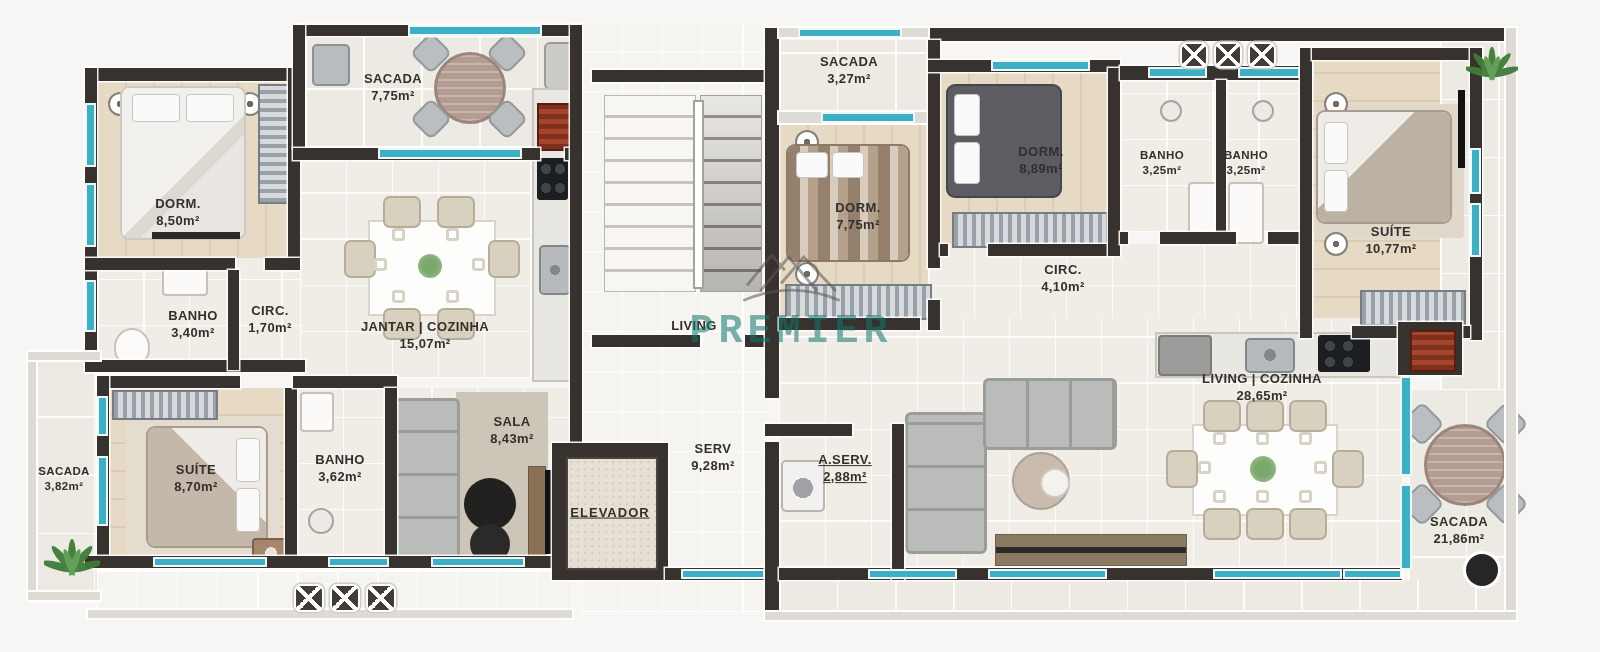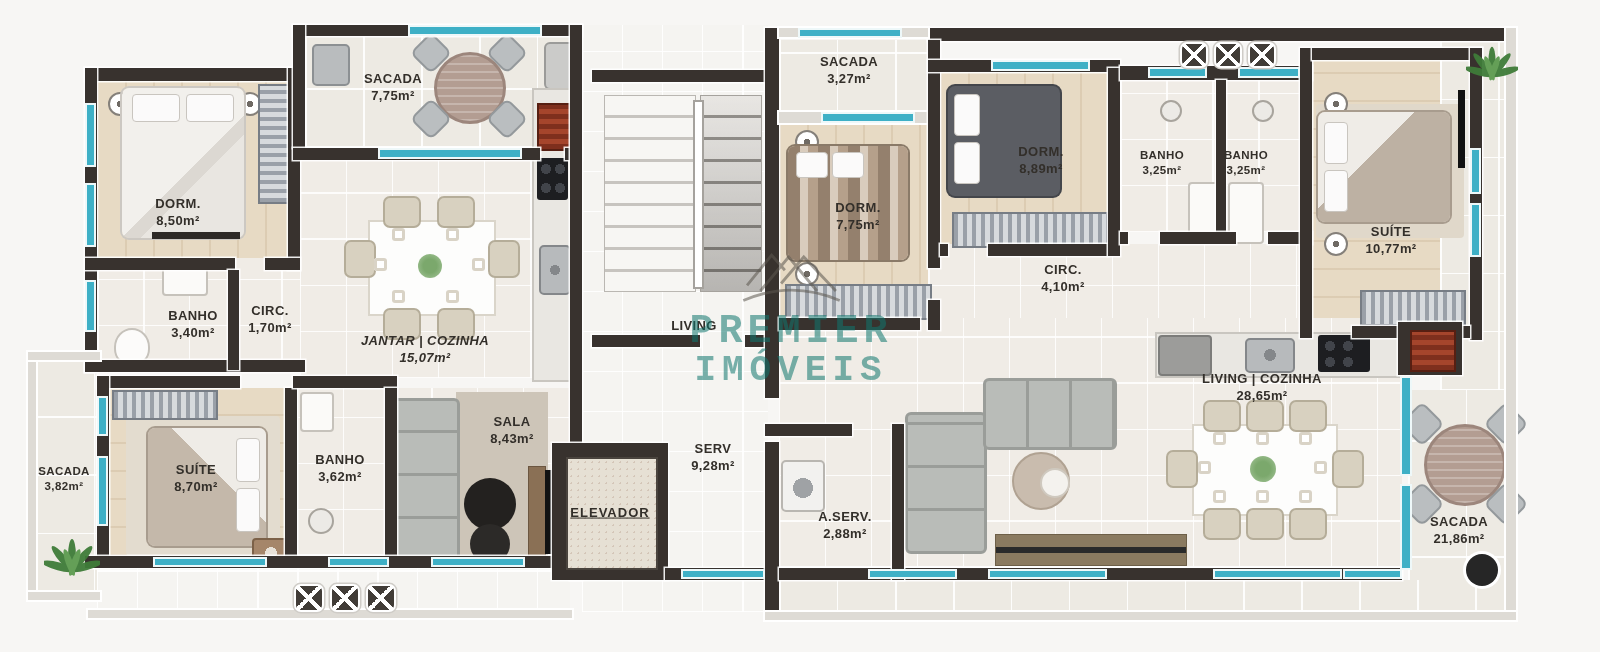--- a/index.html
+++ b/index.html
@@ -349,21 +349,21 @@
     <div>8,50m²</div>
   </div>
   <div class="lbl" style="left:193px;top:325px;">
     <div>BANHO</div>
     <div>3,40m²</div>
   </div>
   <div class="lbl" style="left:270px;top:320px;">
     <div>CIRC.</div>
     <div>1,70m²</div>
   </div>
-  <div class="lbl" style="left:425px;top:350px;font-style:italic;">
+  <div class="lbl" style="left:425px;top:336px;">
     <div>JANTAR | COZINHA</div>
     <div>15,07m²</div>
   </div>
   <div class="lbl small" style="left:64px;top:479px;">
     <div>SACADA</div>
     <div>3,82m²</div>
   </div>
   <div class="lbl" style="left:196px;top:479px;">
     <div>SUÍTE</div>
     <div>8,70m²</div>
@@ -411,33 +411,32 @@
     <div>10,77m²</div>
   </div>
   <div class="lbl" style="left:1063px;top:279px;">
     <div>CIRC.</div>
     <div>4,10m²</div>
   </div>
   <div class="lbl" style="left:1262px;top:388px;">
     <div>LIVING | COZINHA</div>
     <div>28,65m²</div>
   </div>
-  <div class="lbl" style="left:845px;top:526px;">
+  <div class="lbl" style="left:845px;top:469px;text-decoration:underline;">
     <div>A.SERV.</div>
     <div>2,88m²</div>
   </div>
   <div class="lbl" style="left:1459px;top:531px;">
     <div>SACADA</div>
     <div>21,86m²</div>
   </div>
 
   <div id="watermark">
     <svg width="104" height="76" viewBox="0 0 110 80" fill="none" stroke="#5d5850" stroke-width="3" style="display:block;margin:0 auto;">
       <path d="M8 52 L34 20 L48 36"></path>
       <path d="M22 58 L52 22 L82 58"></path>
       <path d="M44 50 L68 22 L102 58"></path>
       <path d="M4 68 Q55 46 106 68"></path>
     </svg>
     <div class="wm1">PREMIER</div>
-    <div class="wm2">IMÓVEIS</div>
   </div>
 
 </div>
 
 </body></html>

